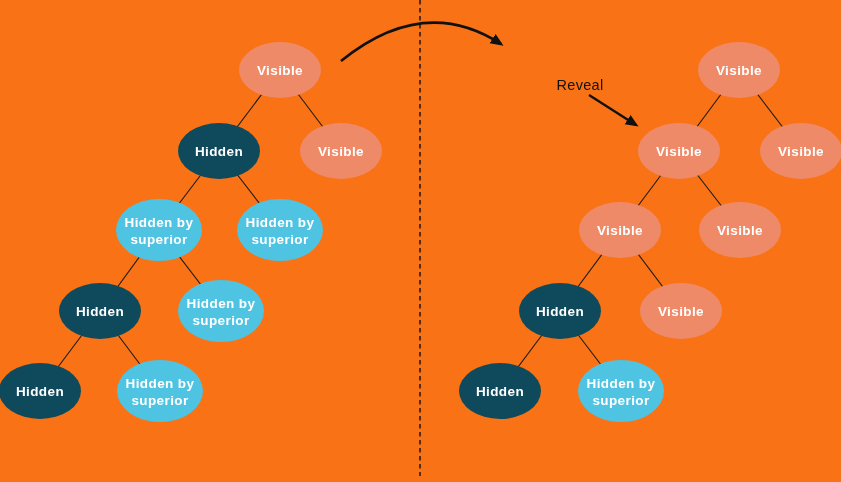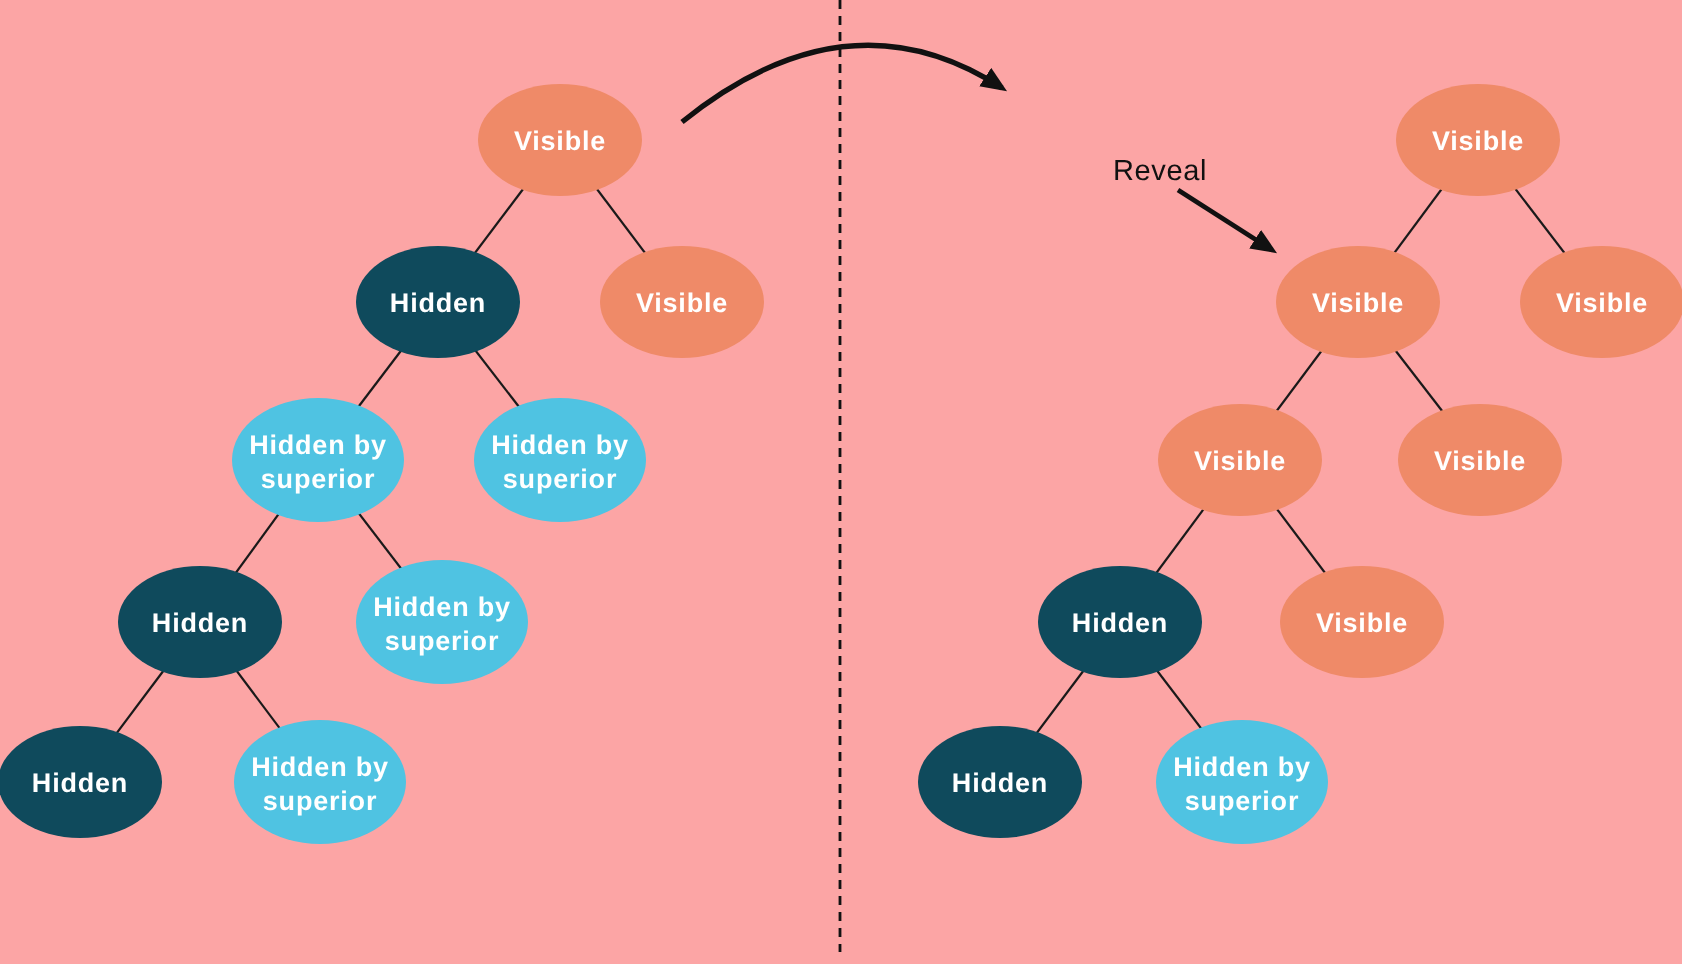--- a/index.html
+++ b/index.html
@@ -4,21 +4,21 @@
 <style>
   html, body {
     margin: 0;
     padding: 0;
     background: #ffffff;
   }
   #canvas {
     position: relative;
     width: 841px;
     height: 482px;
-    background: #fca5a5;
+    background: #f97316;
     overflow: hidden;
     font-family: "Liberation Sans", sans-serif;
   }
   svg { display: block; }
   .node-label {
     font-family: "Liberation Sans", sans-serif;
     font-size: 13.5px;
     font-weight: 700;
     letter-spacing: 0.4px;
     fill: #ffffff;

